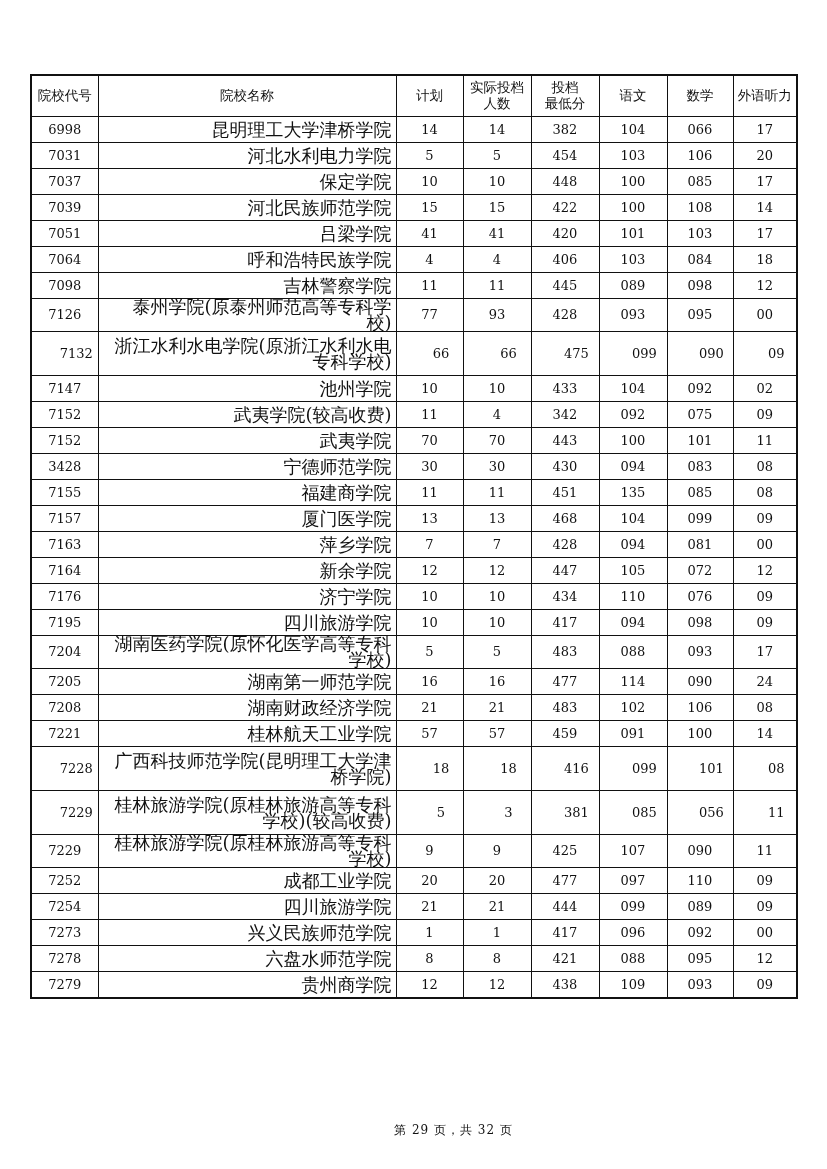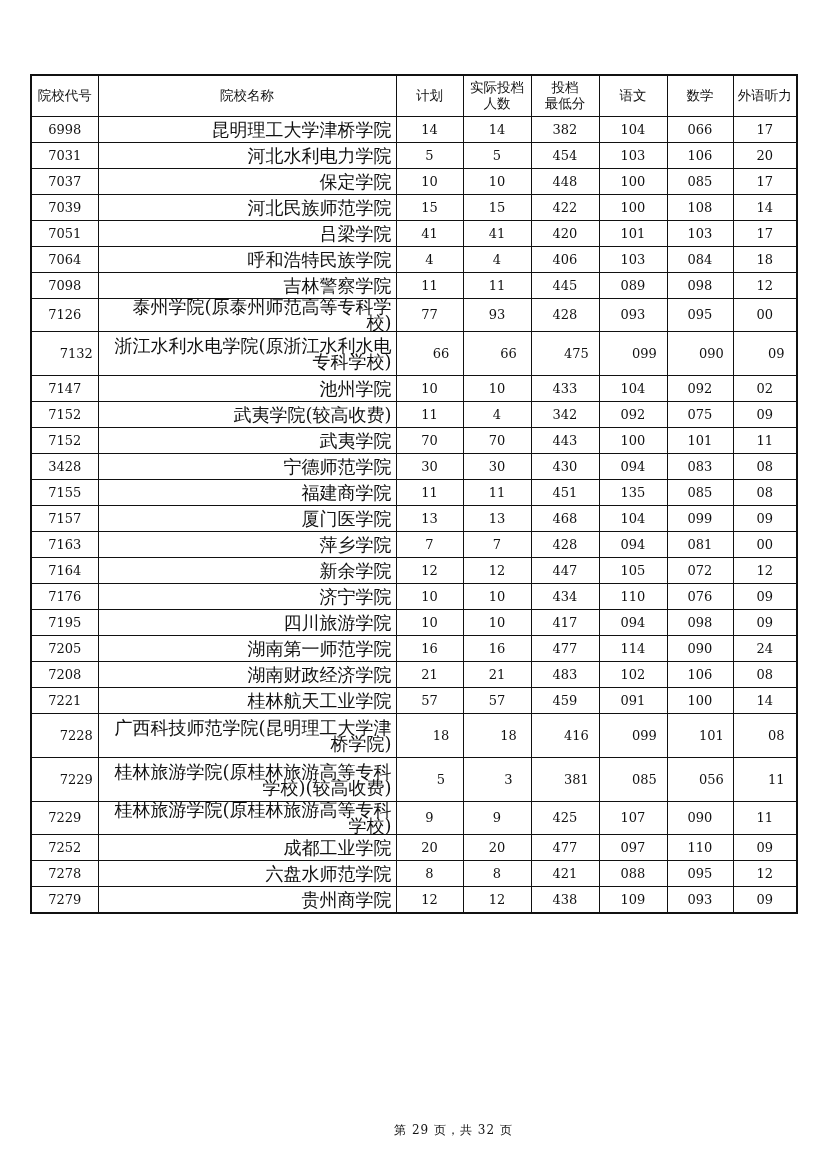--- a/index.html
+++ b/index.html
@@ -231,20 +231,30 @@
         <td>7195</td>
         <td class="name">四川旅游学院</td>
         <td>10</td>
         <td>10</td>
         <td>417</td>
         <td>094</td>
         <td>098</td>
         <td>09</td>
       </tr>
       <tr>
+        <td>7204</td>
+        <td class="name">湖南医药学院(原怀化医学高等专科学校)</td>
+        <td>5</td>
+        <td>5</td>
+        <td>483</td>
+        <td>088</td>
+        <td>093</td>
+        <td>17</td>
+      </tr>
+      <tr>
         <td>7205</td>
         <td class="name">湖南第一师范学院</td>
         <td>16</td>
         <td>16</td>
         <td>477</td>
         <td>114</td>
         <td>090</td>
         <td>24</td>
       </tr>
       <tr>
@@ -301,20 +311,40 @@
         <td>7252</td>
         <td class="name">成都工业学院</td>
         <td>20</td>
         <td>20</td>
         <td>477</td>
         <td>097</td>
         <td>110</td>
         <td>09</td>
       </tr>
       <tr>
+        <td>7254</td>
+        <td class="name">四川旅游学院</td>
+        <td>21</td>
+        <td>21</td>
+        <td>444</td>
+        <td>099</td>
+        <td>089</td>
+        <td>09</td>
+      </tr>
+      <tr>
+        <td>7273</td>
+        <td class="name">兴义民族师范学院</td>
+        <td>1</td>
+        <td>1</td>
+        <td>417</td>
+        <td>096</td>
+        <td>092</td>
+        <td>00</td>
+      </tr>
+      <tr>
         <td>7278</td>
         <td class="name">六盘水师范学院</td>
         <td>8</td>
         <td>8</td>
         <td>421</td>
         <td>088</td>
         <td>095</td>
         <td>12</td>
       </tr>
       <tr>

